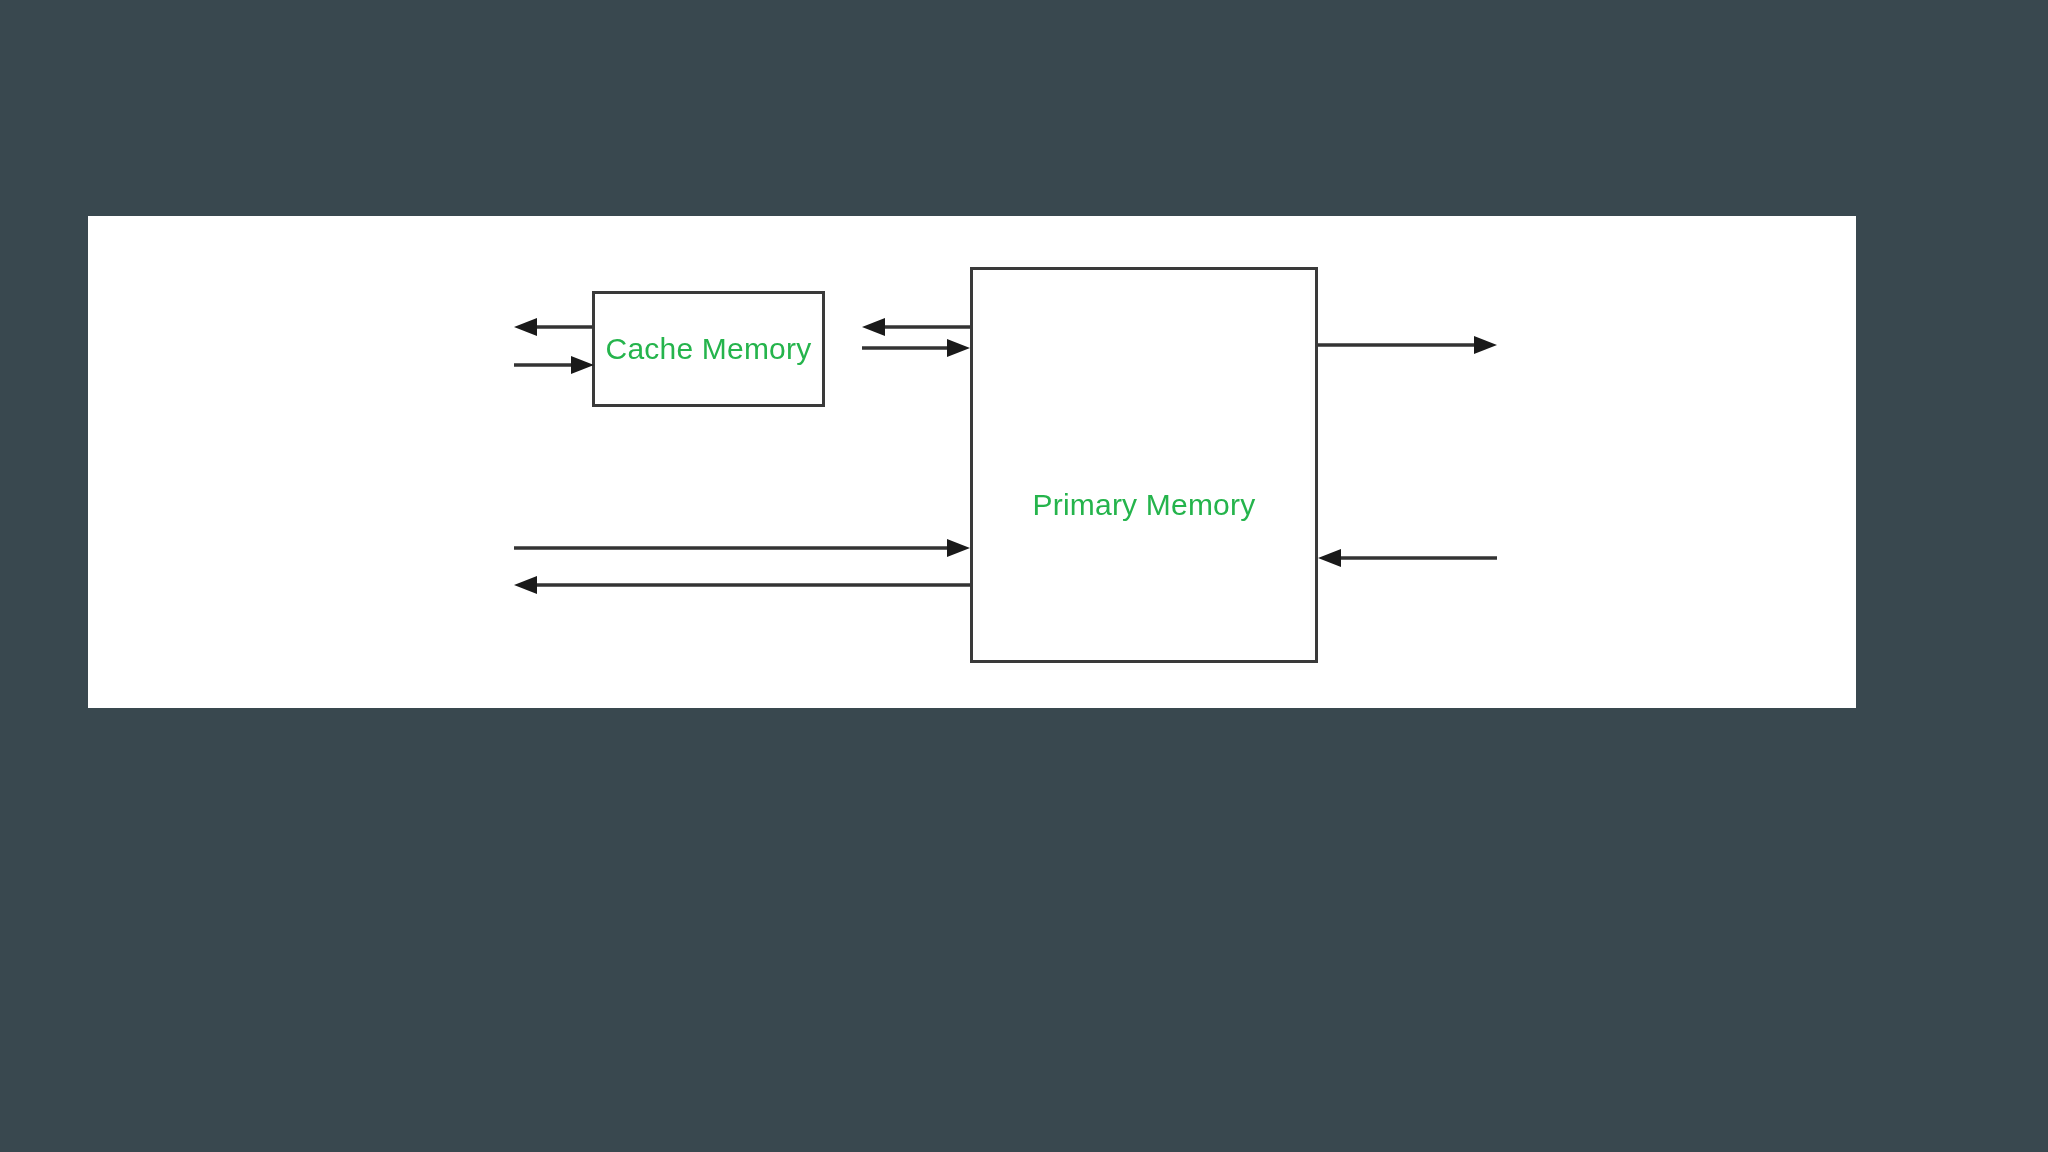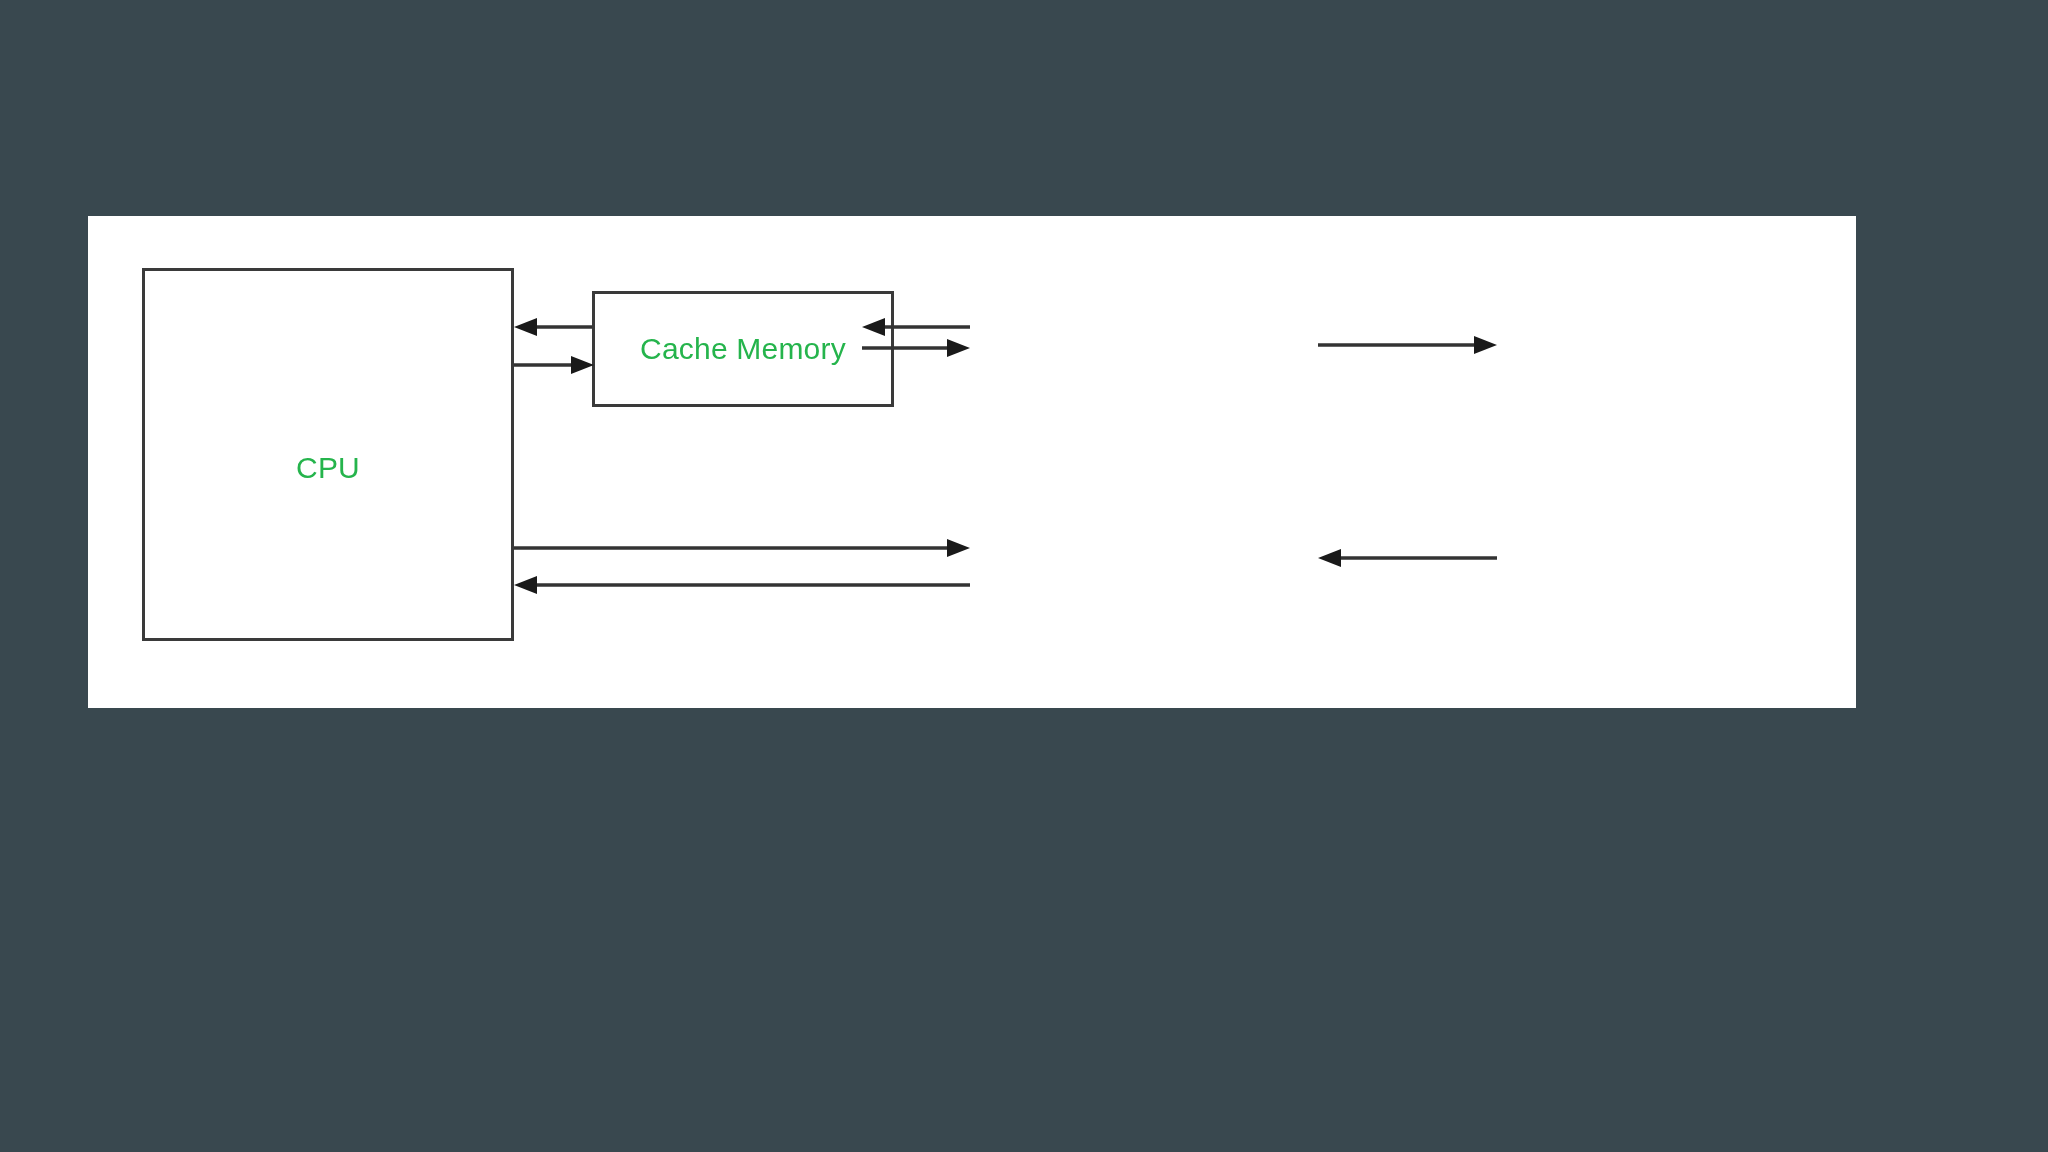--- a/index.html
+++ b/index.html
@@ -46,21 +46,21 @@
     font-size: 30px;
     font-family: "Liberation Sans", sans-serif;
     font-weight: 400;
     letter-spacing: 0.2px;
     white-space: nowrap;
     line-height: 1;
   }
 
   
   #node-cpu        { left: 54px;   top: 52px;  width: 372px; height: 373px; }
-  #node-cache      { left: 504px;  top: 75px;  width: 302px; height: 116px; }
+  #node-cache      { left: 504px;  top: 75px;  width: 233px; height: 116px; }
   #node-primary    { left: 882px;  top: 51px;  width: 348px; height: 396px; }
   #node-secondary  { left: 1409px; top: 49px;  width: 315px; height: 400px; }
 
   
   #node-cpu .node-label       { position: relative; top: 13px; }
   #node-primary .node-label   { position: relative; top: 40px; }
   #node-secondary .node-label { position: relative; top: 39px; }
 
   #arrow-layer {
     position: absolute;
@@ -72,28 +72,28 @@
   }
   #arrow-layer line { stroke: #333333; stroke-width: 3.5; }
   #arrow-layer polygon { fill: #1a1a1a; }
 </style>
 </head>
 <body>
 
 <div id="canvas">
   <div id="diagram">
 
-    <div class="node" id="node-cpu">
-      <span class="node-label">CPU</span>
-    </div>
 
     <div class="node" id="node-cache">
       <span class="node-label">Cache Memory</span>
     </div>
 
+    <div class="node" id="node-primary">
+      <span class="node-label">Primary Memory</span>
+    </div>
 
 
     <svg id="arrow-layer" viewBox="0 0 1768 492" width="1768" height="492">
 
       <g>
         <line x1="504" y1="111" x2="444" y2="111"></line>
         <polygon points="426,111 449,102 449,120"></polygon>
       </g>
 
       <g>

